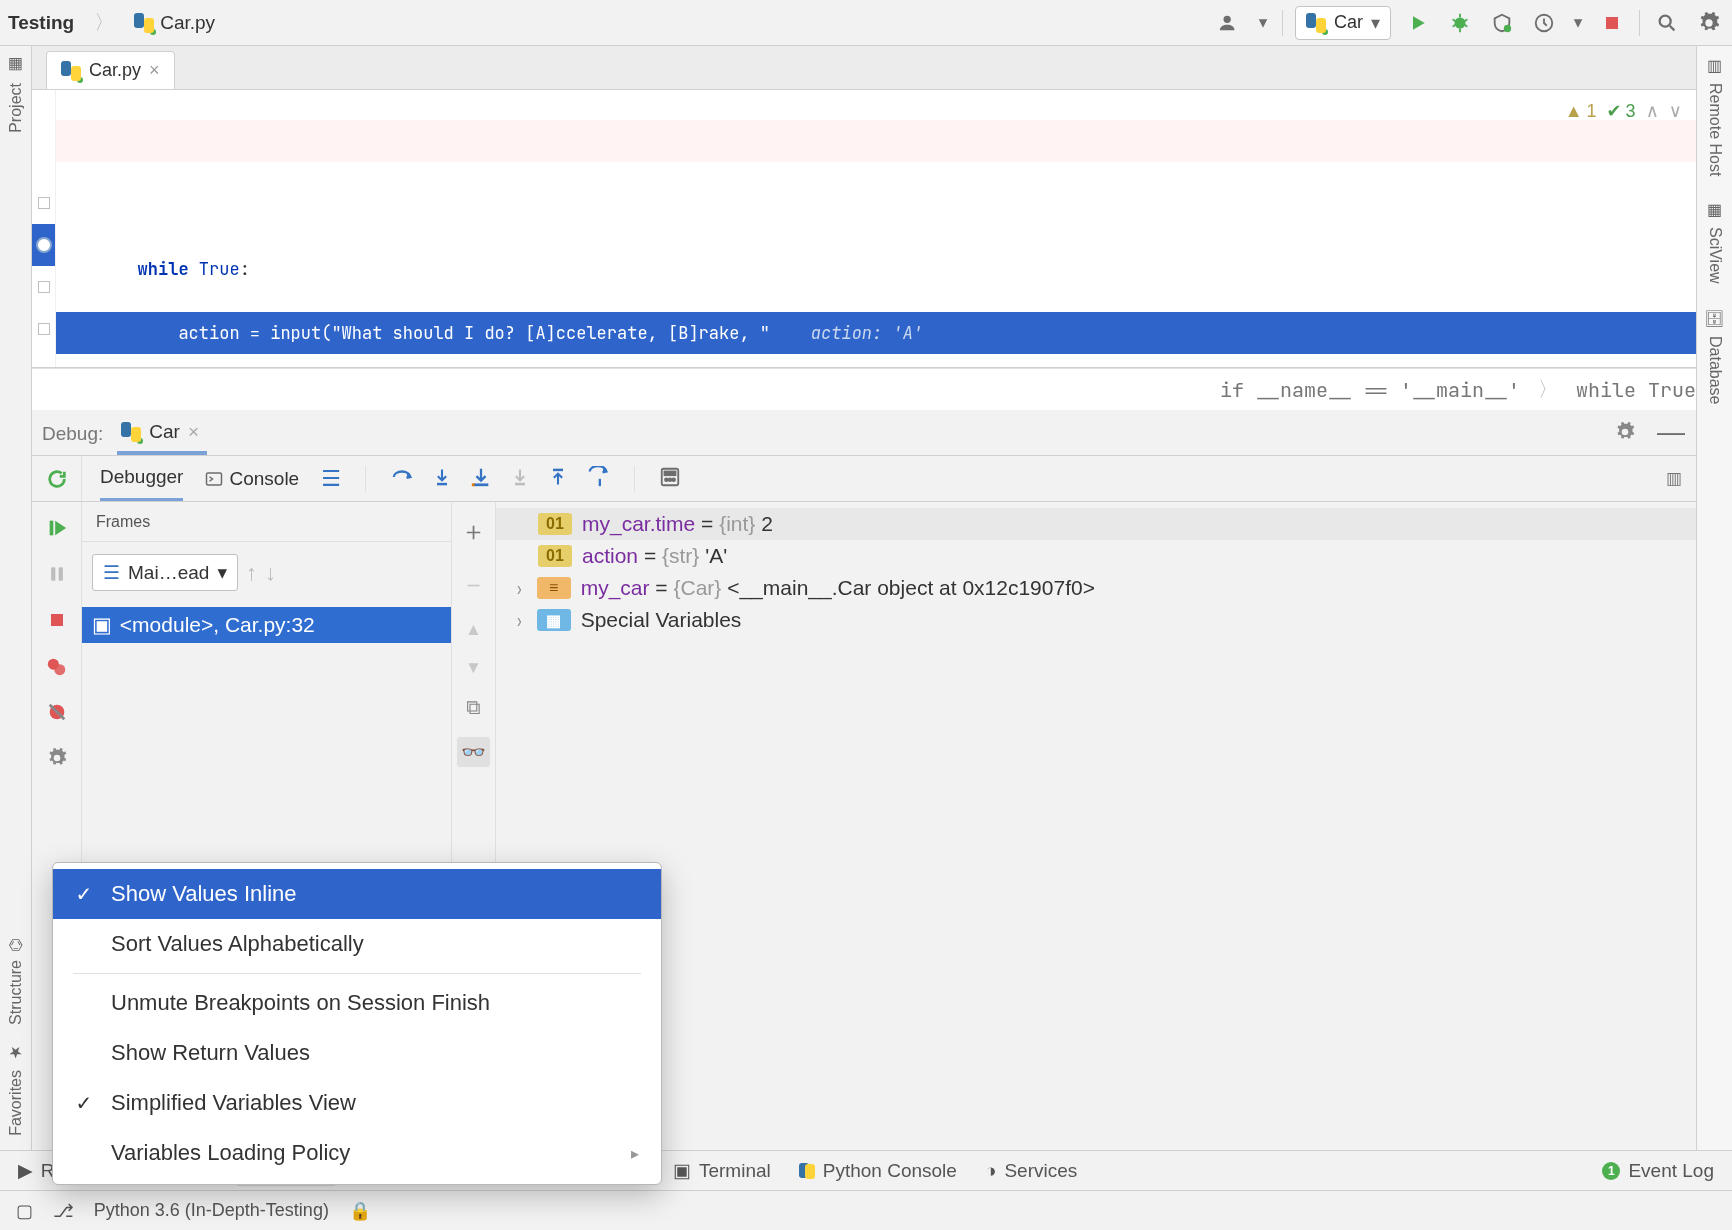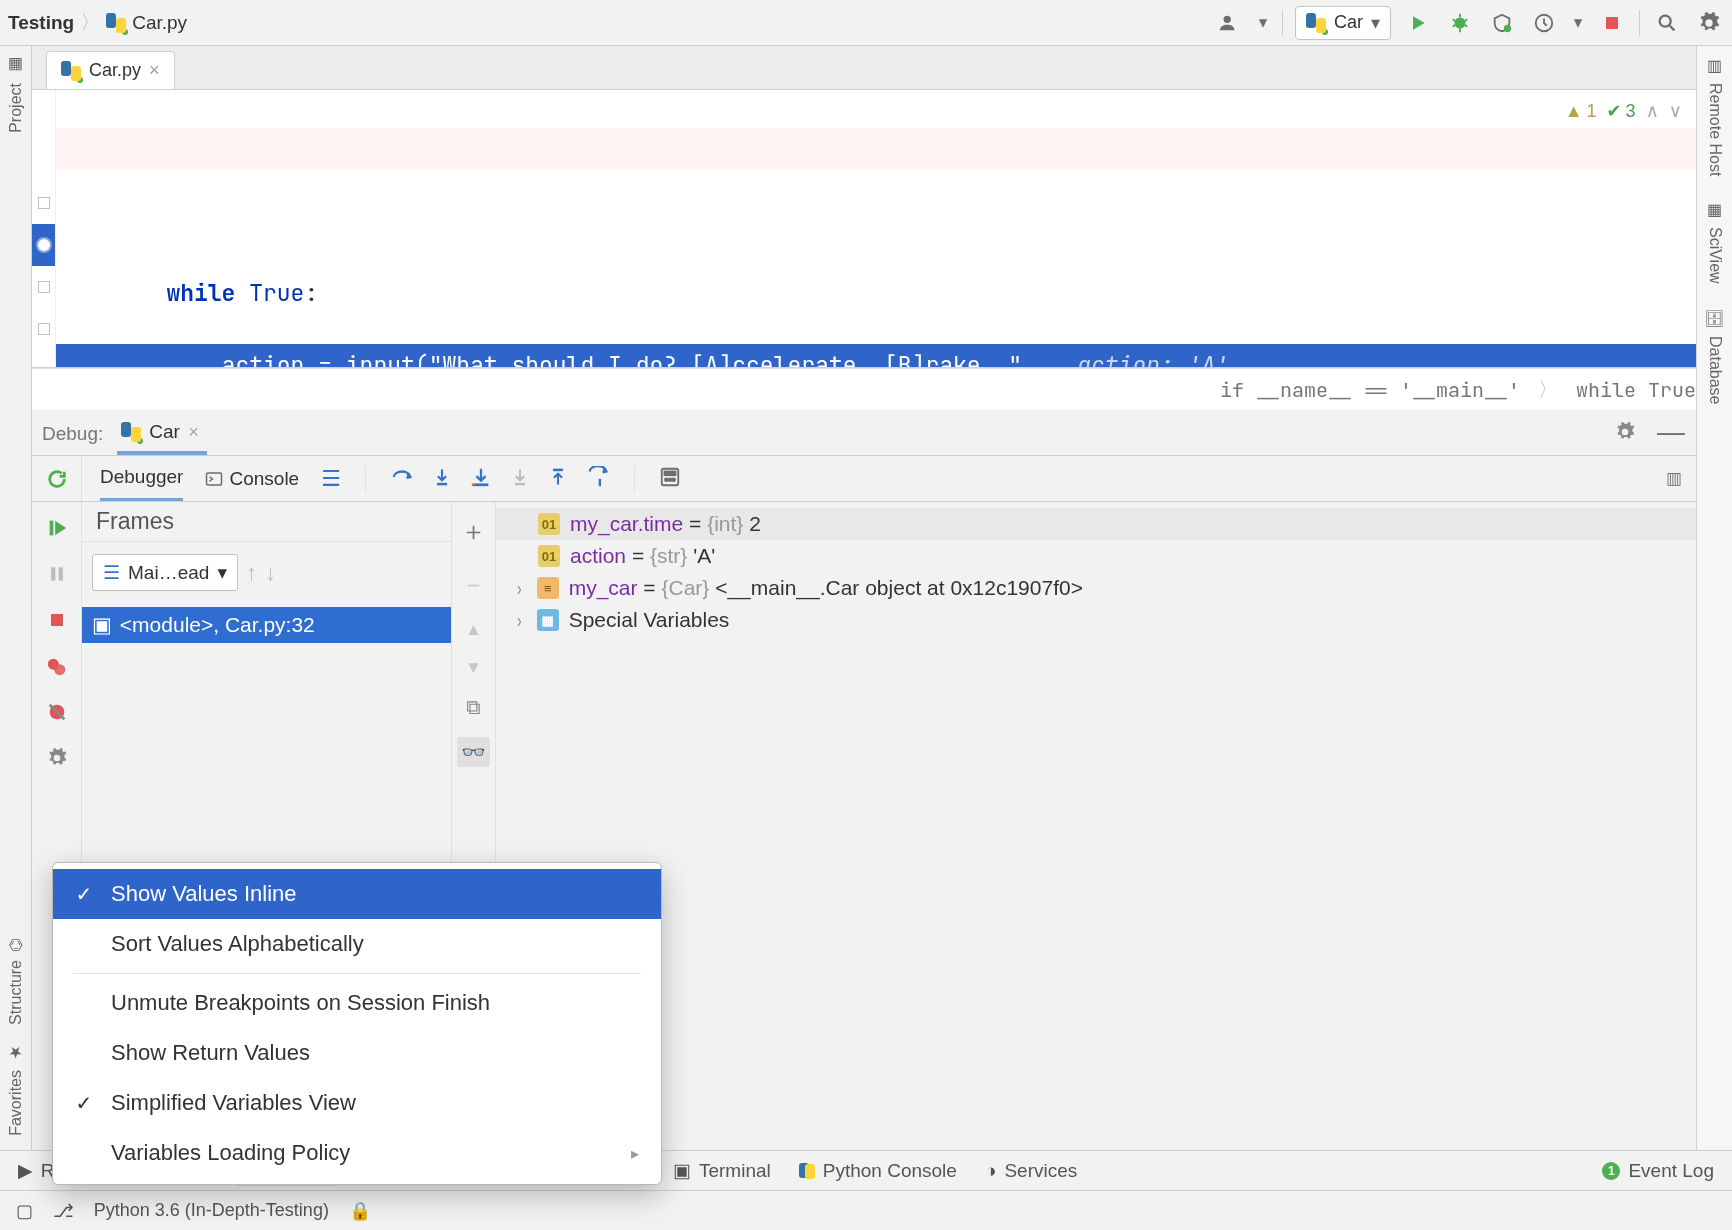--- a/index.html
+++ b/index.html
@@ -2,21 +2,21 @@
 <html><head>
 <meta charset="utf-8">
 <style>
 * { box-sizing: border-box; margin: 0; padding: 0; }
 html, body { width: 1732px; height: 1230px; overflow: hidden; }
 body { font-family: -apple-system, BlinkMacSystemFont, "Segoe UI", Arial, sans-serif; font-size: 17px; color: #333; background: #f2f2f2; }
 .mono { font-family: "JetBrains Mono", "SF Mono", Menlo, Consolas, monospace; }
 
 
 .navbar { height: 46px; background: #f2f2f2; border-bottom: 1px solid #d0d0d0; display: flex; align-items: center; padding: 0 8px; }
-.breadcrumb { display: flex; align-items: center; gap: 6px; font-size: 19px; }
+.breadcrumb { display: flex; align-items: center; gap: 20px; font-size: 19px; }
 .breadcrumb .sep { color: #bbb; font-size: 20px; }
 .breadcrumb-item { display: flex; align-items: center; gap: 6px; }
 .breadcrumb .proj { font-weight: 700; }
 
 .nav-spacer { flex: 1; }
 .nav-controls { display: flex; align-items: center; gap: 12px; }
 .nav-btn { display: inline-flex; align-items: center; justify-content: center; width: 30px; height: 30px; color: #6e6e6e; cursor: pointer; }
 .runcfg { display: flex; align-items: center; gap: 8px; background: #fff; border: 1px solid #c4c4c4; border-radius: 4px; padding: 4px 10px; height: 34px; font-size: 18px; }
 .runcfg .caret { color: #666; }
 .nav-sep { width: 1px; height: 26px; background: #d0d0d0; }
@@ -43,21 +43,21 @@
 .tab-close { color: #999; font-size: 18px; cursor: pointer; }
 
 
 .editor { flex: 0 0 278px; background: #fff; display: flex; position: relative; overflow: hidden; border-bottom: 1px solid #d0d0d0;}
 .gutter { width: 96px; background: #f4f4f4; border-right: 1px solid #e0e0e0; text-align: right; color: #a0a0a0; font-size: 20px; padding-top: 8px; }
 .gutter div { height: 42px; line-height: 42px; padding-right: 18px; }
 .fold-strip { width: 24px; background:#fff; border-right: 1px solid #f0f0f0; padding-top:8px; }
 .fold-strip div { height:42px; display:flex; align-items:center; justify-content:center; }
 .fold-mark { width:12px; height:12px; border:1px solid #c0c0c0; background:#fff; }
 .bp-mark { width:16px; height:16px; border-radius:50%; background:#fff; border:2px solid #87a8d0; }
-.codearea { flex:1; padding-top: 8px; white-space: pre; overflow:hidden; font-size: 23px; font-family: "JetBrains Mono", Menlo, Consolas, monospace; }
+.codearea { flex:1; padding-top: 8px; white-space: pre; overflow:hidden; font-size: 17px; font-family: "JetBrains Mono", Menlo, Consolas, monospace; }
 .codeline { height: 42px; line-height: 42px; }
 .exec-line { background: #2f65ca; color: #fff; }
 .exec-line .kw, .exec-line .fn, .exec-line .str { color:#fff !important; }
 .kw { color: #0033b3; font-weight: 600; }
 .fn { color: #7a7a2e; }
 .str { color: #067d17; }
 .builtin { color:#0033b3; }
 .inline-val { color: #c9d7f0; font-style: italic; }
 .hl-bg-pink { background: #fff3f3; }
 
@@ -81,34 +81,34 @@
 .step-icons { display:flex; gap:18px; padding-left: 18px; color:#3574c4;}
 .step-icons .dis { color:#bdbdbd; }
 .step-sep { width:1px; height:26px; background:#e0e0e0; margin: 0 6px;}
 .debug-toolbar-right { margin-left:auto; padding-right:14px; color:#777;}
 
 .debug-body { flex:1; display:flex; min-height:0;}
 .debug-side-tb { width:50px; border-right:1px solid #e0e0e0; display:flex; flex-direction:column; align-items:center; gap:18px; padding-top:12px;}
 .dside-btn { width:28px; height:28px; display:flex; align-items:center; justify-content:center; cursor:pointer; }
 
 .frames-panel { width:370px; border-right:1px solid #e0e0e0; display:flex; flex-direction:column;}
-.panel-hdr { height:40px; border-bottom:1px solid #e0e0e0; display:flex; align-items:center; padding:0 14px; font-size:23px; color:#555;}
+.panel-hdr { height:40px; border-bottom:1px solid #e0e0e0; display:flex; align-items:center; padding:0 14px; font-size:16px; color:#555;}
 .thread-select { margin:12px 10px; display:flex; align-items:center; gap:8px; }
 .thread-dd { border:1px solid #c0c0c0; border-radius:3px; padding:6px 10px; background:#fff; display:flex; align-items:center; gap:8px; font-size:19px; cursor:pointer;}
 .framelist { padding: 4px 0;}
 .frame-item { background:#2f6dd0; color:#fff; padding:6px 10px; font-size:21px; display:flex; align-items:center; gap:8px;}
 
 .add-col { width:44px; border-right:1px solid #e0e0e0; display:flex; flex-direction:column; align-items:center; padding-top:12px; gap:18px; color:#888;}
 .add-col .dim { color:#c8c8c8; }
 
 .vars-panel { flex:1; display:flex; flex-direction:column; min-width:0;}
 .varlist { padding: 6px 0; font-size:21px; font-family: -apple-system, Arial, sans-serif;}
 .varrow { display:flex; align-items:center; gap:10px; padding: 4px 14px 4px 42px; }
 .varrow.selected { background:#e8e8e8;}
-.varrow .field-icon { width:22px; height:22px; display:inline-flex; align-items:center; justify-content:center; font-size:13px; font-weight:700; border-radius:3px;}
+.varrow .field-icon { width:34px; height:22px; display:inline-flex; align-items:center; justify-content:center; font-size:16px; font-weight:700; border-radius:3px;}
 .fi-01 { background:#e6ce6a; color:#8a6d00; }
 .fi-eq { background:#f2b86a; color:#8a5300; }
 .fi-car { background:#6fb8e6; color:#fff; }
 .varname { color:#7a2da0; }
 .vartype { color:#999; }
 .varval { color:#333; }
 .varrow.haschild { padding-left: 20px; }
 .varrow.haschild::before { content:"›"; color:#888; margin-right:4px; font-size:20px; transform: scaleX(0.7);}
 
 

